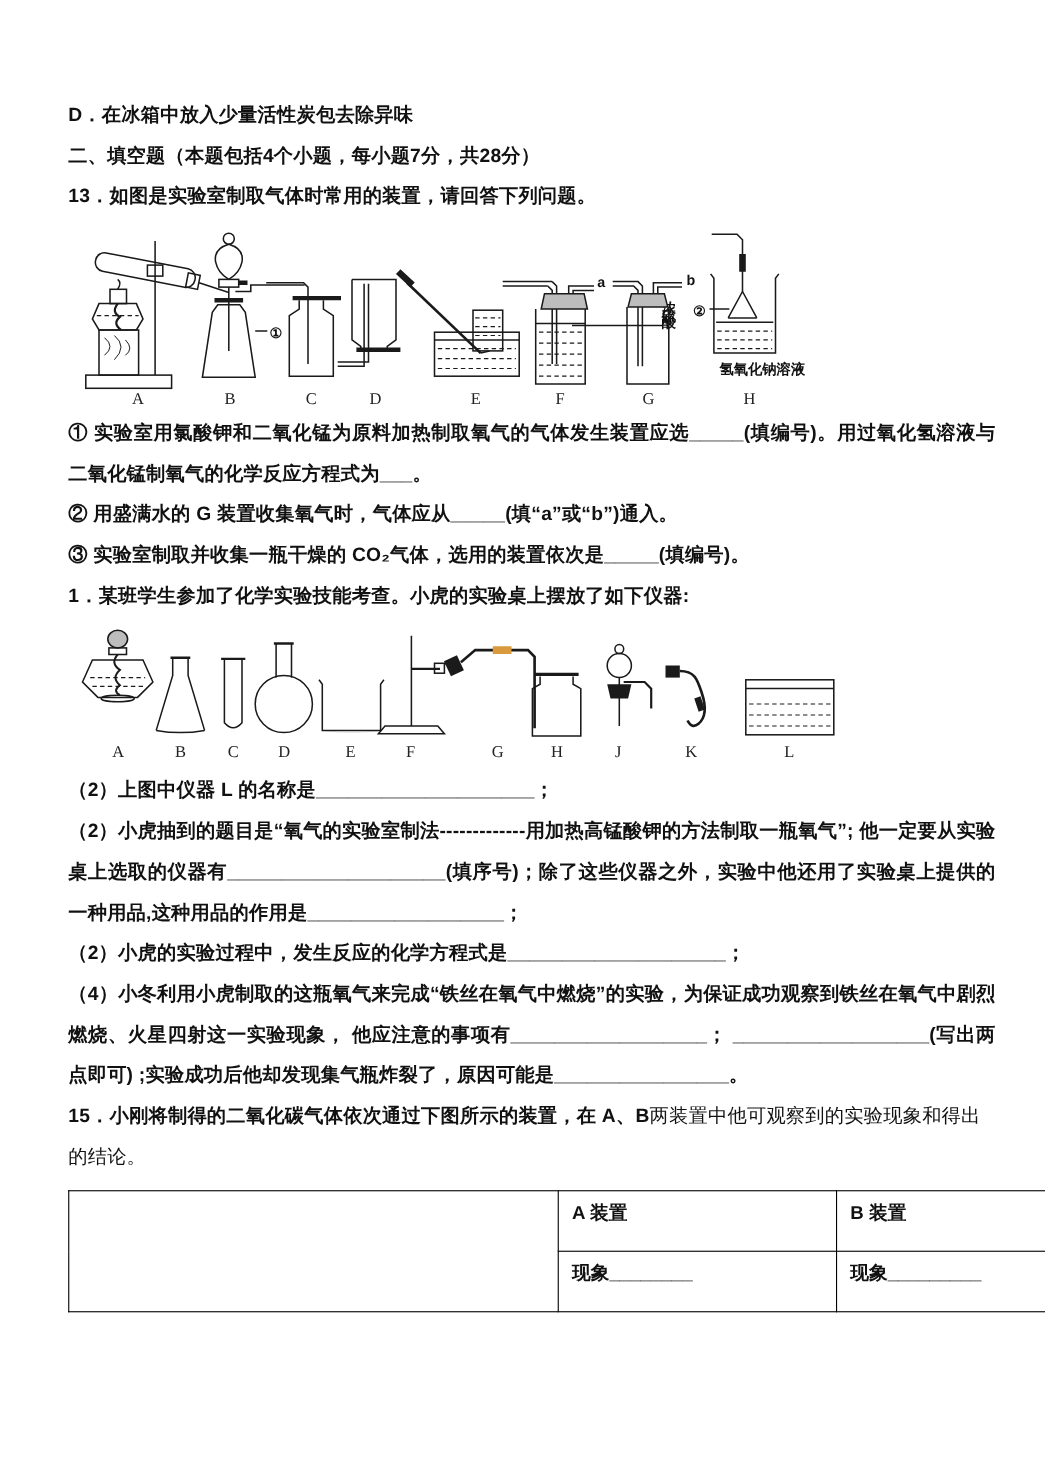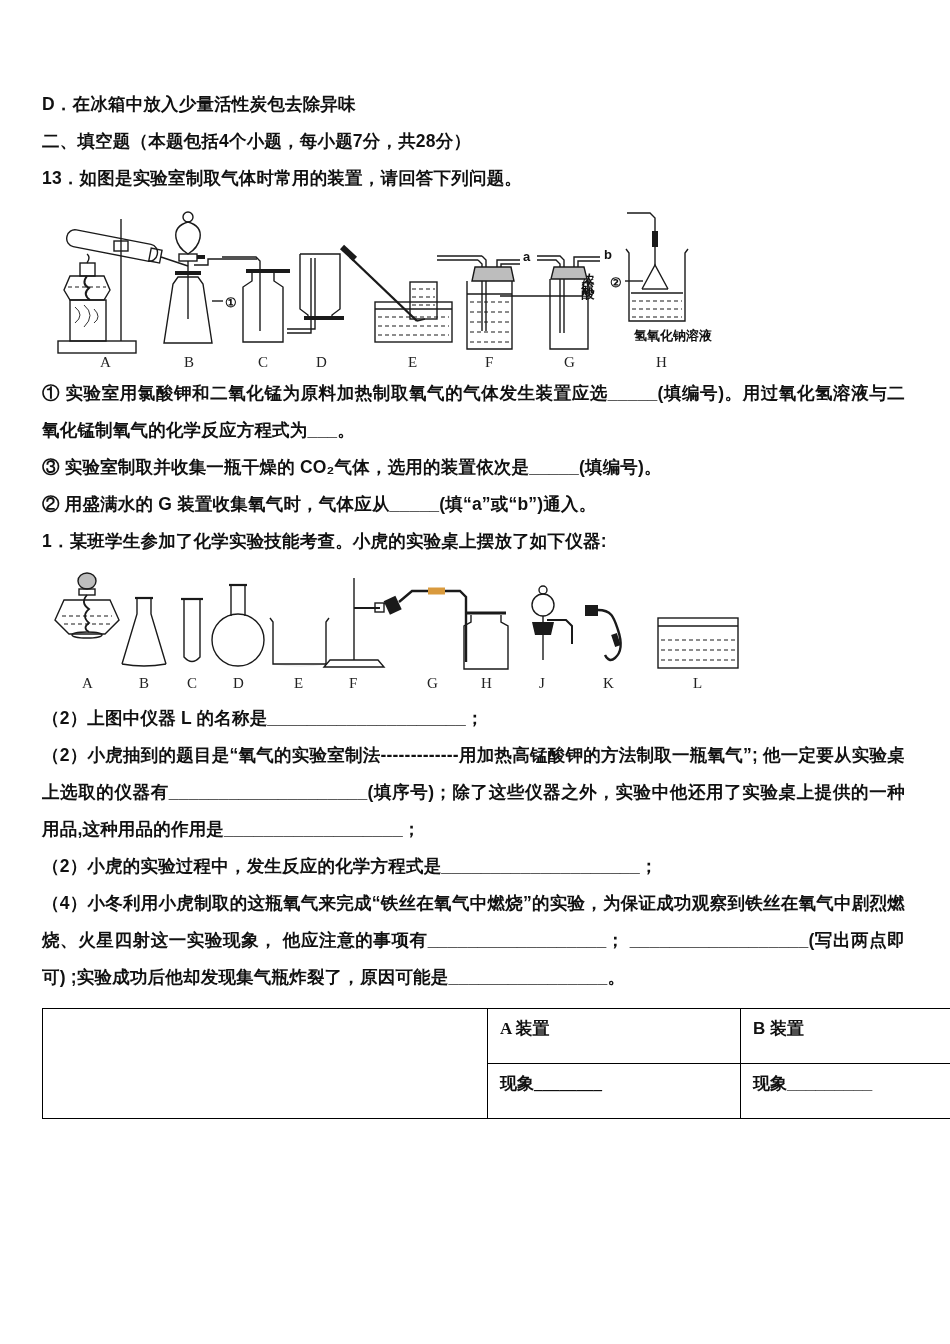--- a/index.html
+++ b/index.html
@@ -1,20 +1,20 @@
 <!DOCTYPE html>
 <html><head>
 <meta charset="utf-8">
 <style>
   html,body{margin:0;padding:0;background:#888;}
   .page{
     width:950px;height:1344px;background:#ffffff;margin:0 auto;
     position:relative;overflow:hidden;
     font-family:"Liberation Sans",sans-serif;color:#111;
-    box-sizing:border-box;padding:86px 45px 0 42px;
+    box-sizing:border-box;padding:86px 45px 0 62px;
   }
   p.line{margin:0;font-size:17.5px;line-height:37px;font-weight:700;
          text-align:justify;letter-spacing:.2px;}
   p.nojust{text-align:left;}
   .reg{font-weight:400;font-family:"Liberation Serif",serif;}
   .figwrap{margin:4px 0 2px 0;}
   svg{display:block;}
   .apparatus{stroke:#1a1a1a;stroke-width:1.4;fill:none;}
   .lbl{font-family:"Liberation Serif",serif;font-size:15px;fill:#222;
        font-weight:400;stroke:none;}
@@ -23,21 +23,21 @@
   .annv{writing-mode:vertical-rl;letter-spacing:6px;}
   .dash{stroke-dasharray:4 3;stroke-width:1.1;}
   .thick{stroke-width:4;}
   .fill-dark{fill:#1a1a1a;stroke:none;}
   .fill-gray{fill:#bdbdbd;stroke:#1a1a1a;}
   table.q15{border-collapse:collapse;margin-top:12px;width:861px;
             table-layout:fixed;}
   table.q15 td{border:1.6px solid #000;font-size:17px;font-weight:700;
                vertical-align:top;padding:8px 12px;height:38px;}
   td.leftcell{width:420px;}
-  td.colA{width:228px;font-family:Liberation Serif, serif;} td.colB{width:205px;}
+  td.colA{width:228px;} td.colB{width:205px;}
 </style>
 </head>
 <body>
 
 <div class="page">
 
   <p class="line nojust"><span>D．在冰箱中放入少量活性炭包去除异味</span></p>
   <p class="line nojust"><span>二、填空题（本题包括4个小题，每小题7分，共28分）</span></p>
   <p class="line nojust"><span>13．如图是实验室制取气体时常用的装置，请回答下列问题。</span></p>
 
@@ -154,22 +154,22 @@
       <text class="lbl" x="274" y="166">D</text>
       <text class="lbl" x="366" y="166">E</text>
       <text class="lbl" x="443" y="166">F</text>
       <text class="lbl" x="522" y="166">G</text>
       <text class="lbl" x="614" y="166">H</text>
     </g>
   </svg>
   </div>
 
   <p class="line"><span>① 实验室用氯酸钾和二氧化锰为原料加热制取氧气的气体发生装置应选_____(填编号)。用过氧化氢溶液与二氧化锰制氧气的化学反应方程式为___。</span></p>
+  <p class="line nojust"><span>② 用盛满水的 G 装置收集氧气时，气体应从_____(填“a”或“b”)通入。</span></p>
   <p class="line nojust"><span>③ 实验室制取并收集一瓶干燥的 CO₂气体，选用的装置依次是_____(填编号)。</span></p>
-  <p class="line nojust"><span>② 用盛满水的 G 装置收集氧气时，气体应从_____(填“a”或“b”)通入。</span></p>
 
   <p class="line nojust"><span>1．某班学生参加了化学实验技能考查。小虎的实验桌上摆放了如下仪器:</span></p>
 
   <div class="figwrap">
   <svg width="700" height="134" viewBox="0 0 700 134">
 
     <g class="apparatus">
       <ellipse cx="45" cy="17" rx="9" ry="8" class="fill-gray"></ellipse>
       <rect x="37" y="25" width="16" height="6"></rect>
       <path d="M22 36 h46 l9 20 -14 14 h-36 l-14 -14 z"></path>
@@ -258,20 +258,21 @@
       <text class="lbl" x="651" y="124">L</text>
     </g>
   </svg>
   </div>
 
   <p class="line nojust"><span>（2）上图中仪器 L 的名称是____________________；</span></p>
   <p class="line"><span>（2）小虎抽到的题目是“氧气的实验室制法-------------用加热高锰酸钾的方法制取一瓶氧气”; 他一定要从实验桌上选取的仪器有____________________(填序号)；除了这些仪器之外，实验中他还用了实验桌上提供的一种用品,这种用品的作用是__________________；</span></p>
   <p class="line nojust"><span>（2）小虎的实验过程中，发生反应的化学方程式是____________________；</span></p>
   <p class="line"><span>（4）小冬利用小虎制取的这瓶氧气来完成“铁丝在氧气中燃烧”的实验，为保证成功观察到铁丝在氧气中剧烈燃烧、火星四射这一实验现象， 他应注意的事项有__________________； __________________(写出两点即可) ;实验成功后他却发现集气瓶炸裂了，原因可能是________________。</span></p>
 
+  <p class="line nojust"><span>15．小刚将制得的二氧化碳气体依次通过下图所示的装置，在 A、B</span><span class="reg">两装置中他可观察到的实验现象和得出的结论。</span></p>
 
   <table class="q15">
     <tbody>
         <tr>
       <td class="leftcell" rowspan="2"></td>
       <td class="colA">A 装置</td>
       <td class="colB">B 装置</td>
     </tr>
     <tr>
       <td class="colA">现象________</td>

